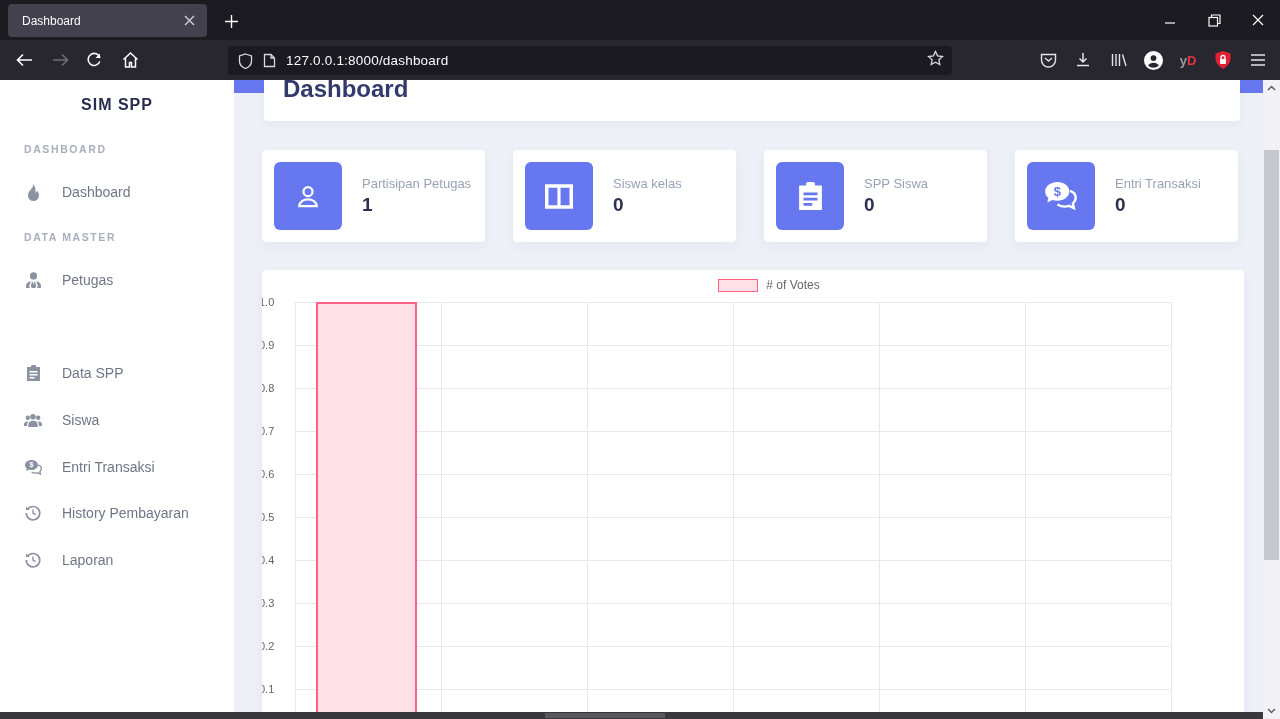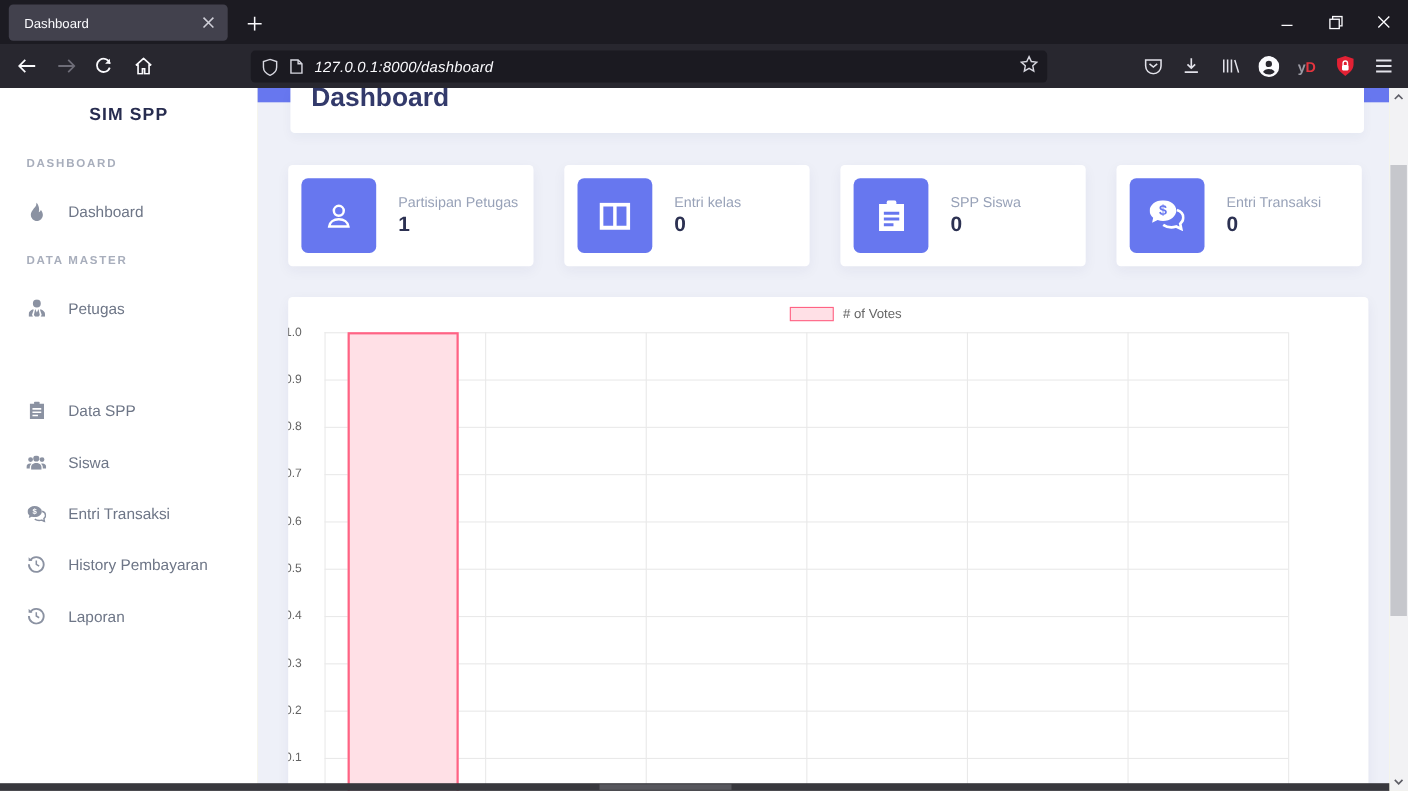--- a/index.html
+++ b/index.html
@@ -14,31 +14,31 @@
   .tab-close { width:20px; height:20px; display:flex; align-items:center; justify-content:center; color:#cfcfd8; border-radius:3px; }
   .newtab-btn { position:absolute; left:218px; top:8px; width:26px; height:26px; display:flex; align-items:center; justify-content:center; color:#fbfbfe; border-radius:4px; }
   .win-controls { position:absolute; right:0; top:0; height:40px; display:flex; }
   .win-btn { width:44px; height:40px; display:flex; align-items:center; justify-content:center; color:#fbfbfe; }
 
   .toolbar { position:absolute; left:0; top:40px; width:1280px; height:40px; background:#28272f; display:flex; align-items:center; }
   .nav-btn { width:32px; height:32px; display:flex; align-items:center; justify-content:center; color:#fbfbfe; border-radius:4px; }
   .nav-btn.disabled { color:#6e6d78; }
   #btn-back{ margin-left:8px; } #btn-fwd{ margin-left:4px; } #btn-reload{ margin-left:2px; } #btn-home{ margin-left:4px; }
   .urlbar { position:absolute; left:228px; top:46px; width:724px; height:29px; background:#1b1a21; border-radius:4px;
-            display:flex; align-items:center; color:#fbfbfe;font-style:italic; }
+            display:flex; align-items:center; color:#fbfbfe; }
   .urlbar .u-icon { margin-left:10px; color:#d7d7e0; display:flex; }
   .url-text { margin-left:10px; font-size:13.5px; letter-spacing:.2px; }
   .url-star { position:absolute; right:8px; top:4px; color:#d7d7e0; }
   .tb-right { position:absolute; right:10px; top:40px; height:40px; display:flex; align-items:center; gap:11px; }
   .tb-icon { width:24px; height:24px; display:flex; align-items:center; justify-content:center; color:#e2e2ea; }
   .yd { font-size:13px; font-weight:bold; }
   .yd .y { color:#9a9aa3; } .yd .d { color:#e5353f; }
 
   
-  .app { position:absolute; left:0; top:80px; width:1280px; height:639px; background:#fef9c3; }
+  .app { position:absolute; left:0; top:80px; width:1280px; height:639px; background:#c4b5fd; }
   .sidebar { position:absolute; left:0; top:0; width:234px; height:639px; background:#ffffff; }
   .brand { position:absolute; left:0; top:16px; width:234px; text-align:center; font-size:16px; font-weight:bold;
            letter-spacing:1px; color:#272c4f; }
   .side-section { position:absolute; left:24px; font-size:10.5px; font-weight:bold; letter-spacing:1.6px; color:#a8aebc; }
   .side-item { position:absolute; left:0; width:234px; height:32px; display:flex; align-items:center; cursor:pointer; }
   .side-item .s-icon { position:absolute; left:24px; width:18px; height:18px; color:#8b92a2; display:flex; align-items:center; justify-content:center; }
   .side-item .s-label { position:absolute; left:62px; font-size:14px; color:#6e7687; }
 
   .main { position:absolute; left:234px; top:0; width:1029px; height:639px; background:#eef0f8; overflow:hidden; }
   .topbar-strip { position:absolute; left:0; top:0; width:1029px; height:13px; }
@@ -302,21 +302,21 @@
 
       <div class="stat-card" style="left:279px">
         <div class="stat-sq" style="background: rgb(103, 119, 239);">
           <span>
             <svg width="28" height="25" viewBox="0 0 16 14">
                 <path fill="#fff" fill-rule="evenodd" d="M0 0h16v14H0zM2 2h5.1v10H2zm6.9 0H14v10H8.9z"></path>
               </svg>
           </span>
         </div>
         <div class="stat-txt">
-          <div class="stat-label">Entri kelas</div>
+          <div class="stat-label">Siswa kelas</div>
           <div class="stat-value">0</div>
         </div>
       </div>
 
       <div class="stat-card" style="left:530px">
         <div class="stat-sq" style="background: rgb(103, 119, 239);">
           <span>
             <svg width="23" height="28" viewBox="0 0 13 16">
                 <path fill="#fff" fill-rule="evenodd" d="M0 2h13v14H0zm2.5 4h8v1.5h-8zm0 3h8v1.5h-8zm0 3h5v1.5h-5z"></path>
                 <rect x="4" y="0" width="5" height="3" rx="1" fill="#fff"></rect>

